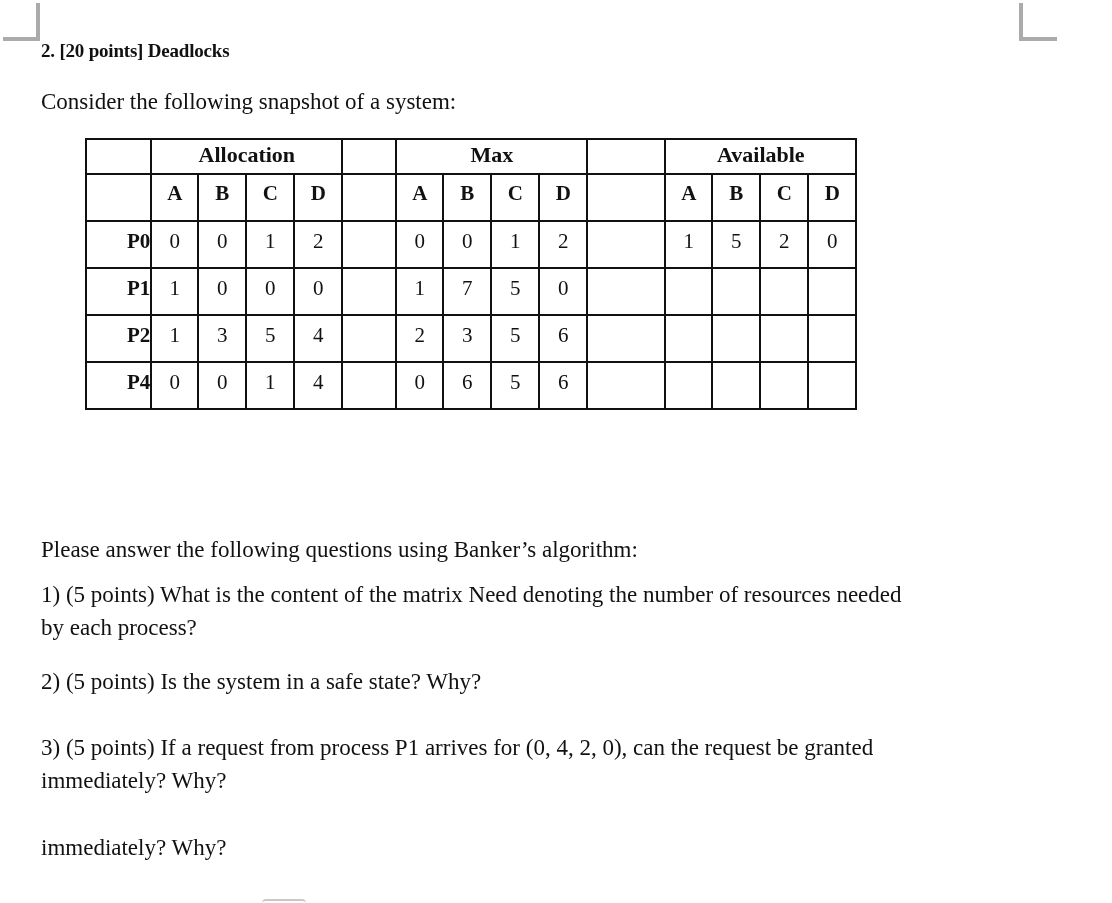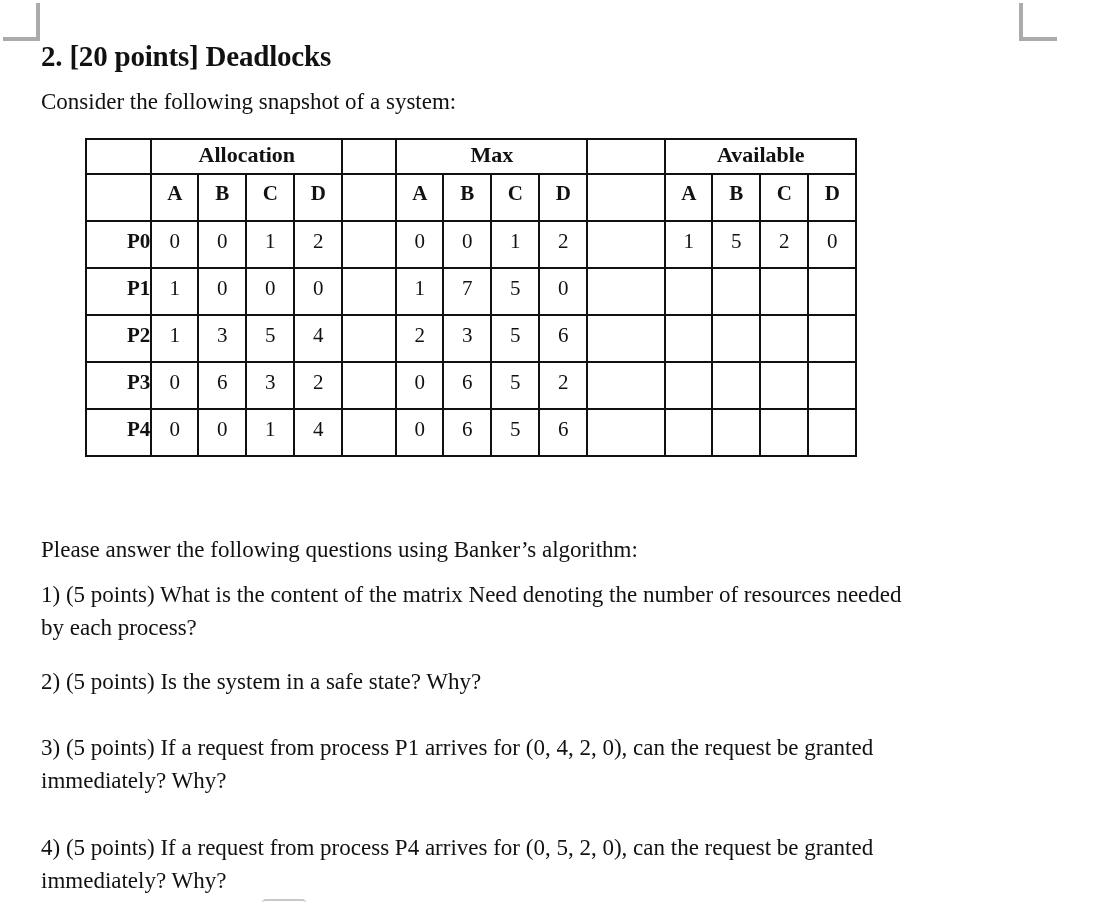--- a/index.html
+++ b/index.html
@@ -6,21 +6,21 @@
     body {
       width: 1112px; height: 903px; position: relative; overflow: hidden;
       font-family: "Liberation Serif", "DejaVu Serif", serif; color: #111;
     }
     .crop-mark { position: absolute; border-color: #ababab; border-style: solid; }
     .crop-tl { left: 3px; top: 3px; width: 33px; height: 34px; border-width: 0 4px 4px 0; }
     .crop-tr { left: 1019px; top: 3px; width: 34px; height: 34px; border-width: 0 0 4px 4px; }
     .bottom-mark { position: absolute; left: 262px; top: 899px; width: 44px; height: 6px;
       border-top: 2px solid #c8c8c8; border-radius: 4px 4px 0 0; }
 
-    .title { position: absolute; left: 41px; top: 40px; font-size: 29px; font-weight: bold; letter-spacing: -0.2px; text-align: right; }
+    .title { position: absolute; left: 41px; top: 40px; font-size: 19px; font-weight: bold; letter-spacing: -0.2px; text-align: right; }
     .intro { position: absolute; left: 41px; top: 89px; font-size: 23px; }
 
     table.snap {
       position: absolute; left: 85px; top: 138px;
       border-collapse: collapse; font-size: 21px;
     }
     table.snap td {
       border: 2px solid #111; text-align: center; vertical-align: top;
       padding: 0; height: 47px; line-height: 26px; padding-top: 6px; box-sizing: border-box;
     }
@@ -123,37 +123,20 @@
     <td>3</td>
     <td>5</td>
     <td>6</td>
     <td></td>
     <td></td>
     <td></td>
     <td></td>
     <td></td>
   </tr>
 
-  <tr>
-    <td class="pname">P3</td>
-    <td>0</td>
-    <td>6</td>
-    <td>3</td>
-    <td>2</td>
-    <td></td>
-    <td>0</td>
-    <td>6</td>
-    <td>5</td>
-    <td>2</td>
-    <td></td>
-    <td></td>
-    <td></td>
-    <td></td>
-    <td></td>
-  </tr>
 
   <tr>
     <td class="pname">P4</td>
     <td>0</td>
     <td>0</td>
     <td>1</td>
     <td>4</td>
     <td></td>
     <td>0</td>
     <td>6</td>
@@ -178,15 +161,14 @@
 <div class="q" style="top:665px;">
   <div>2) (5 points) Is the system in a safe state? Why?</div>
 </div>
 
 <div class="q justify" style="top:731px;">
   <div>3) (5 points) If a request from process P1 arrives for (0, 4, 2, 0), can the request be granted</div>
   <div>immediately? Why?</div>
 </div>
 
 <div class="q justify" style="top:831px;">
-  <div>4) (5 points) If a request from process P4 arrives for (0, 5, 2, 0), can the request be granted</div>
   <div>immediately? Why?</div>
 </div>
 
 </body></html>

